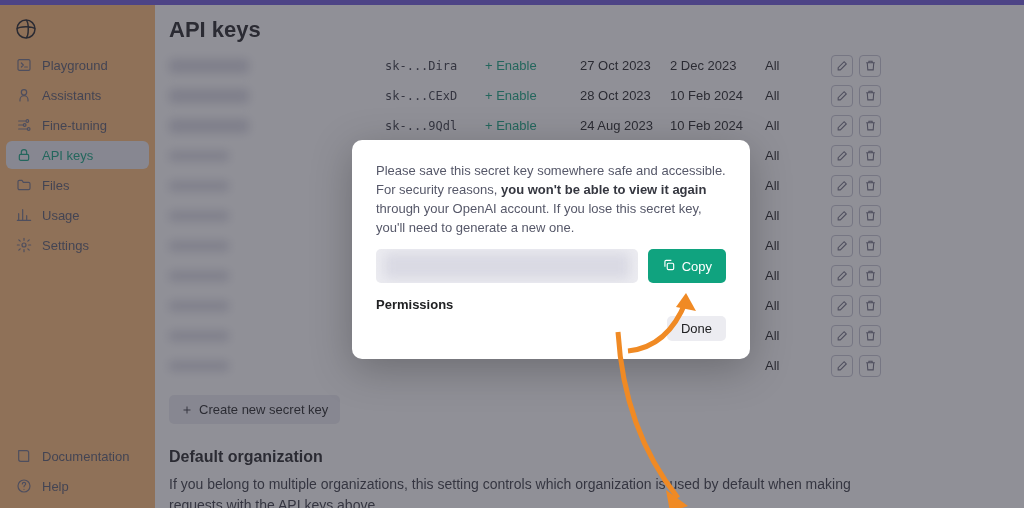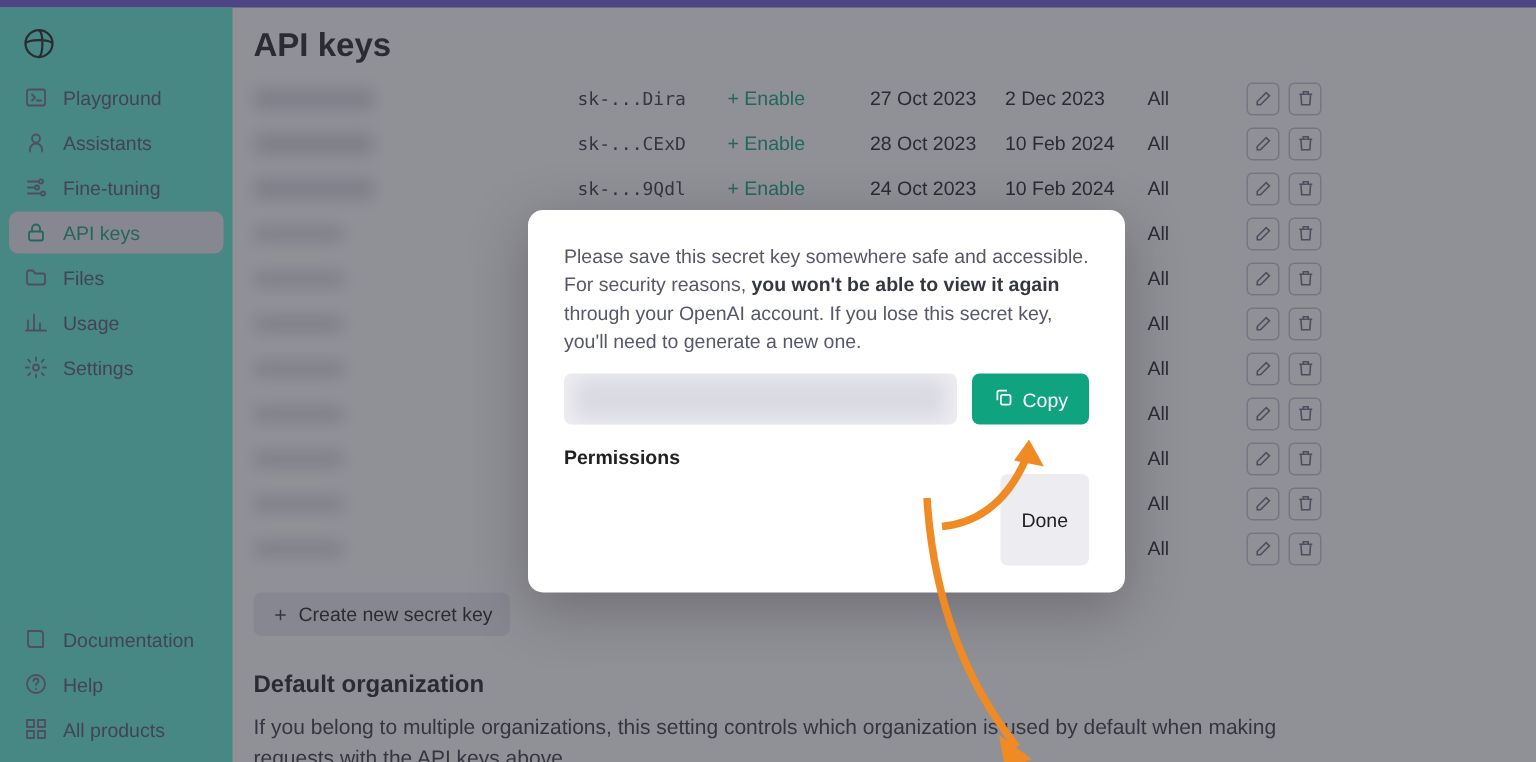--- a/index.html
+++ b/index.html
@@ -1,19 +1,19 @@
 <!DOCTYPE html>
 <html><head>
 <meta charset="utf-8">
 <style>
   * { box-sizing: border-box; }
   html, body { margin:0; padding:0; width:1024px; height:508px; overflow:hidden; font-family:-apple-system,BlinkMacSystemFont,'Segoe UI',Helvetica,Arial,sans-serif; font-size:14px; color:#202123; background:#fff; }
   .topbar{height:5px;background:#6b57d9;}
   .app{display:flex;height:503px;}
-  .sidebar{width:155px;flex:none;background:#5eead4;padding:8px 6px;display:flex;flex-direction:column;}
+  .sidebar{width:155px;flex:none;background:#fdba74;padding:8px 6px;display:flex;flex-direction:column;}
   .logo{width:24px;height:24px;margin:4px 8px 10px;}
   .nav{display:flex;flex-direction:column;gap:2px;}
   .nav-item{display:flex;align-items:center;gap:10px;padding:6px 10px;border-radius:6px;cursor:pointer;color:#565869;font-size:13px;}
   .nav-item.active{background:#ececf1;color:#10a37f;}
   .nav-item .ic svg{width:16px;height:16px;display:block;}
   .nav-item:not(.active) svg{stroke:#6e6e80;}
   .footer-nav{margin-top:auto;display:flex;flex-direction:column;gap:2px;}
   .main{flex:1;padding:12px 14px 0;overflow:hidden;position:relative;}
   h1{font-size:22px;font-weight:700;margin:0 0 8px;}
   h2{font-size:16px;font-weight:700;margin:24px 0 8px;}
@@ -38,21 +38,21 @@
   .modal h3{font-size:18px;font-weight:700;margin:0 0 14px;}
   .modal p{font-size:13px;color:#565869;margin:0 0 12px;line-height:1.45;}
   .modal p b{color:#353740;font-weight:600;}
   .keyrow{display:flex;gap:10px;align-items:center;margin-bottom:14px;}
   .keyfield{flex:1;height:34px;background:#ececf1;border-radius:5px;position:relative;overflow:hidden;}
   .keyfield::after{content:"";position:absolute;inset:4px 8px;background:#d9d9e3;border-radius:3px;filter:blur(6px);}
   .copybtn{display:flex;align-items:center;gap:6px;background:#10a37f;color:#fff;border-radius:5px;height:34px;padding:0 14px;font-size:13px;font-weight:500;cursor:pointer;}
   .copybtn svg{width:14px;height:14px;stroke:#fff;}
   .plabel{font-size:13px;font-weight:600;margin:2px 0 4px;}
   .pval{font-size:13px;color:#565869;margin:0 0 26px;}
-  .done{display:inline-block;background:#ececf1;border-radius:5px;padding:23px 14px;font-size:13px;font-weight:500;cursor:pointer;float:right;}
+  .done{display:inline-block;background:#ececf1;border-radius:5px;padding:5px 14px;font-size:13px;font-weight:500;cursor:pointer;float:right;}
   .arrow{position:absolute;pointer-events:none;}
 </style>
 </head>
 <body>
 
 <div class="topbar"></div>
 <div class="app">
   <aside class="sidebar">
     <span class="logo">
       <svg viewBox="0 0 24 24" fill="none" stroke="#202123" stroke-width="1.5">
@@ -136,31 +136,20 @@
         </div>
         <div class="nav-item">
           <span class="ic">
             <svg viewBox="0 0 24 24" fill="none" stroke="#6e6e80" stroke-width="1.8" stroke-linecap="round" stroke-linejoin="round">
               <circle cx="12" cy="12" r="9"></circle>
               <path d="M9.5 9a2.5 2.5 0 115 0c0 1.5-2.5 2-2.5 4M12 17h.01"></path>
             </svg>
           </span>
           <span>Help</span>
         </div>
-        <div class="nav-item">
-          <span class="ic">
-            <svg viewBox="0 0 24 24" fill="none" stroke="#6e6e80" stroke-width="1.8" stroke-linecap="round" stroke-linejoin="round">
-              <rect x="3" y="3" width="7" height="7"></rect>
-              <rect x="14" y="3" width="7" height="7"></rect>
-              <rect x="3" y="14" width="7" height="7"></rect>
-              <rect x="14" y="14" width="7" height="7"></rect>
-            </svg>
-          </span>
-          <span>All products</span>
-        </div>
       </div>
   </aside>
 
   <main class="main">
     <h1>API keys</h1>
     <div class="table" id="tbl">
         <div class="row">
           <div class="c-name">
             <div class="blur "></div>
           </div>
@@ -203,21 +192,21 @@
               </svg>
             </span>
           </div>
         </div>
         <div class="row">
           <div class="c-name">
             <div class="blur "></div>
           </div>
           <div class="c-key">sk-...9Qdl</div>
           <div class="c-trk"><span class="enable">+ Enable</span></div>
-          <div class="c-d1">24 Oct 2023</div>
+          <div class="c-d1">24 Aug 2023</div>
           <div class="c-d2">10 Feb 2024</div>
           <div class="c-perm">All</div>
           <div class="c-act">
             <span class="iconbtn">
               <svg viewBox="0 0 24 24" fill="none" stroke-width="2">
                 <path d="M4 20h4L19 9l-4-4L4 16v4z"></path>
               </svg>
             </span>
             <span class="iconbtn">
               <svg viewBox="0 0 24 24" fill="none" stroke-width="2">

